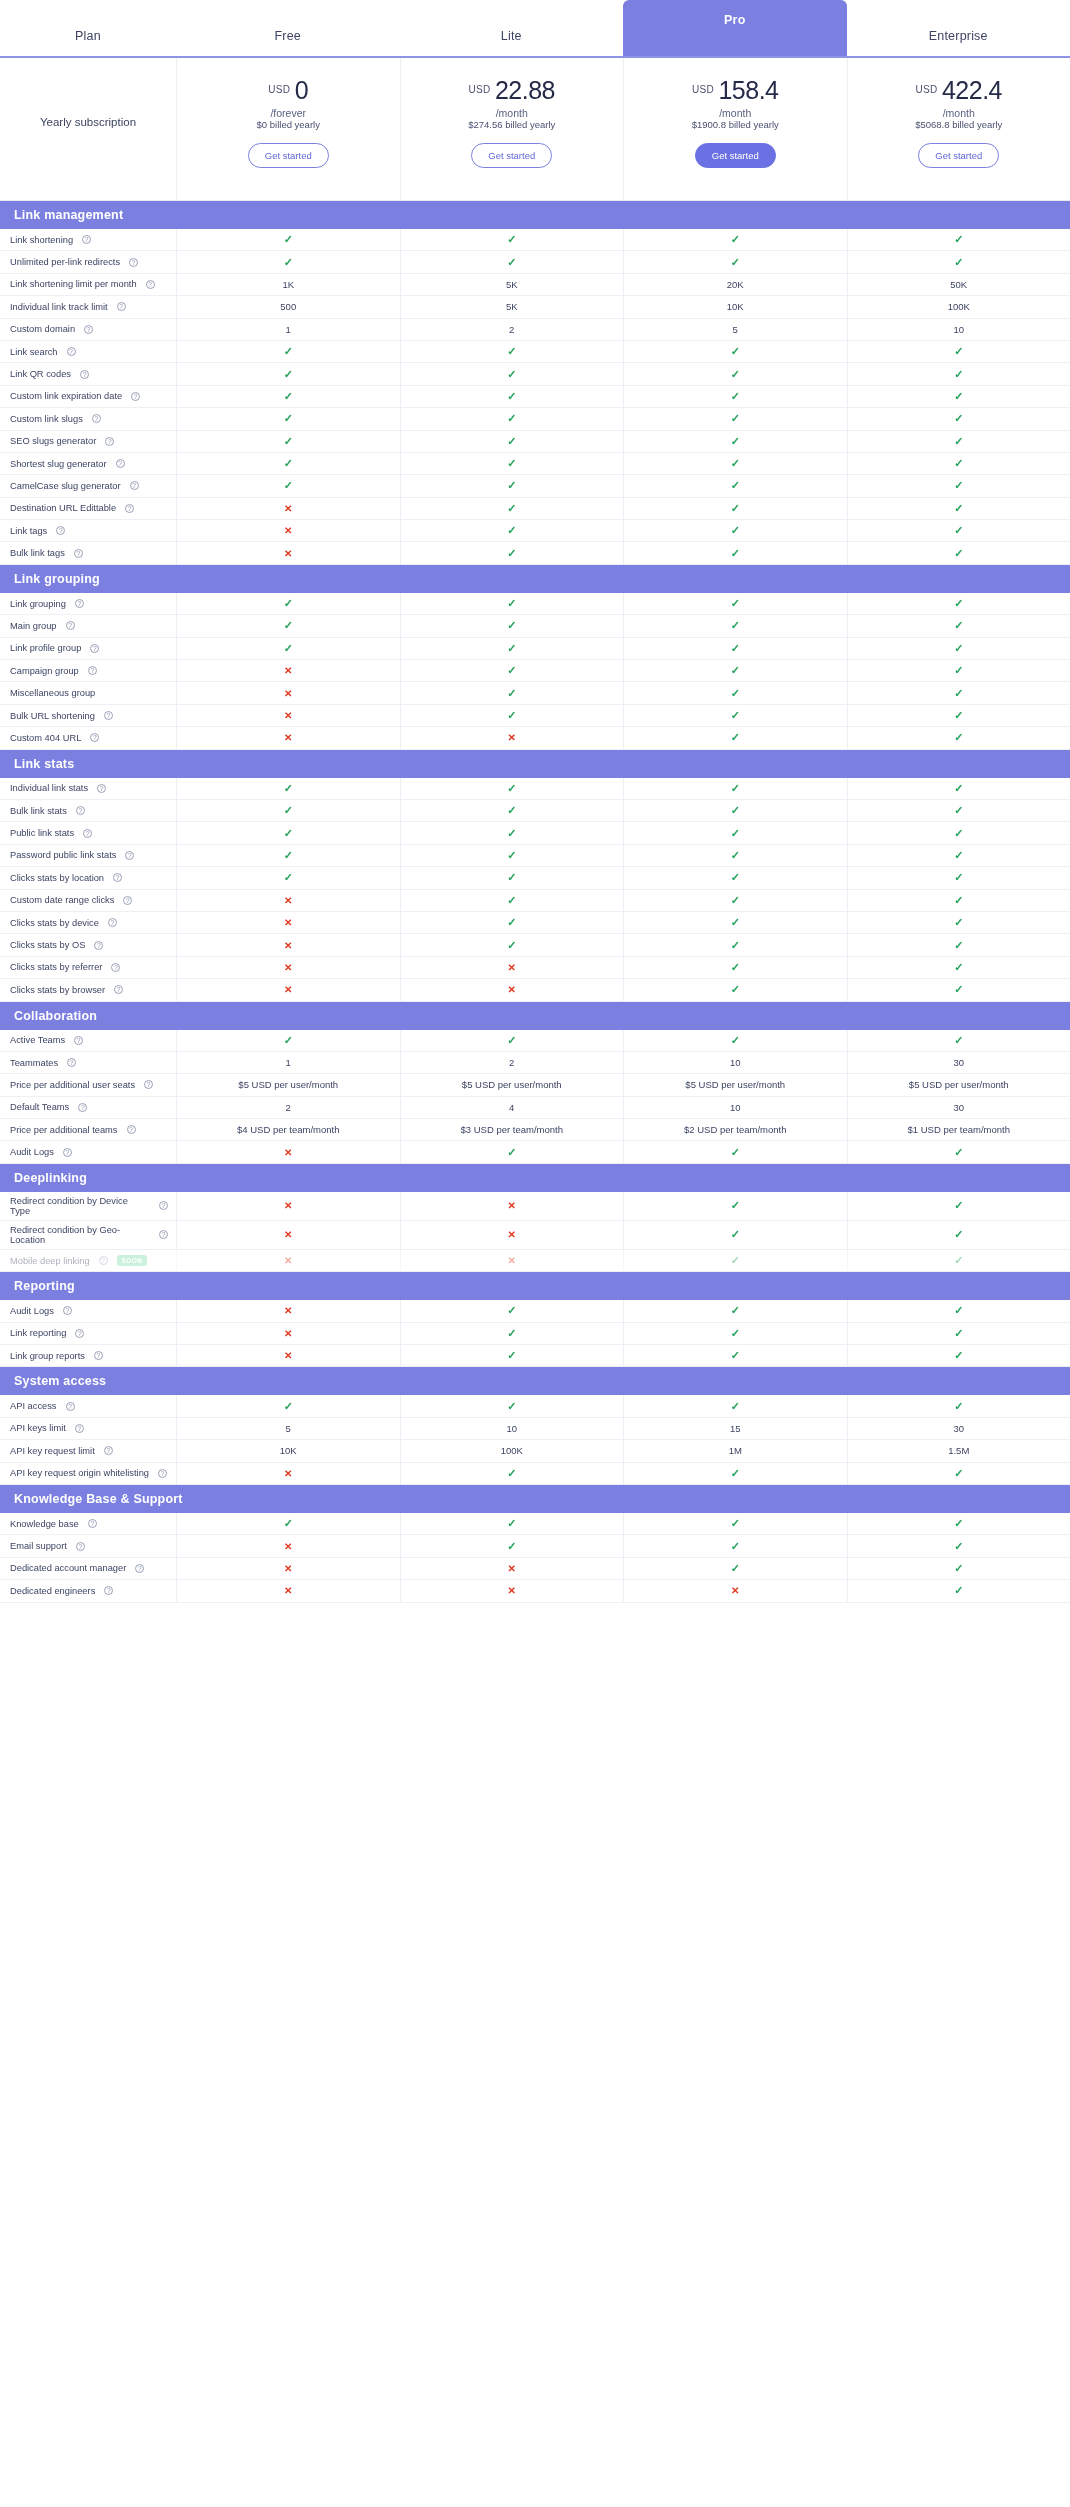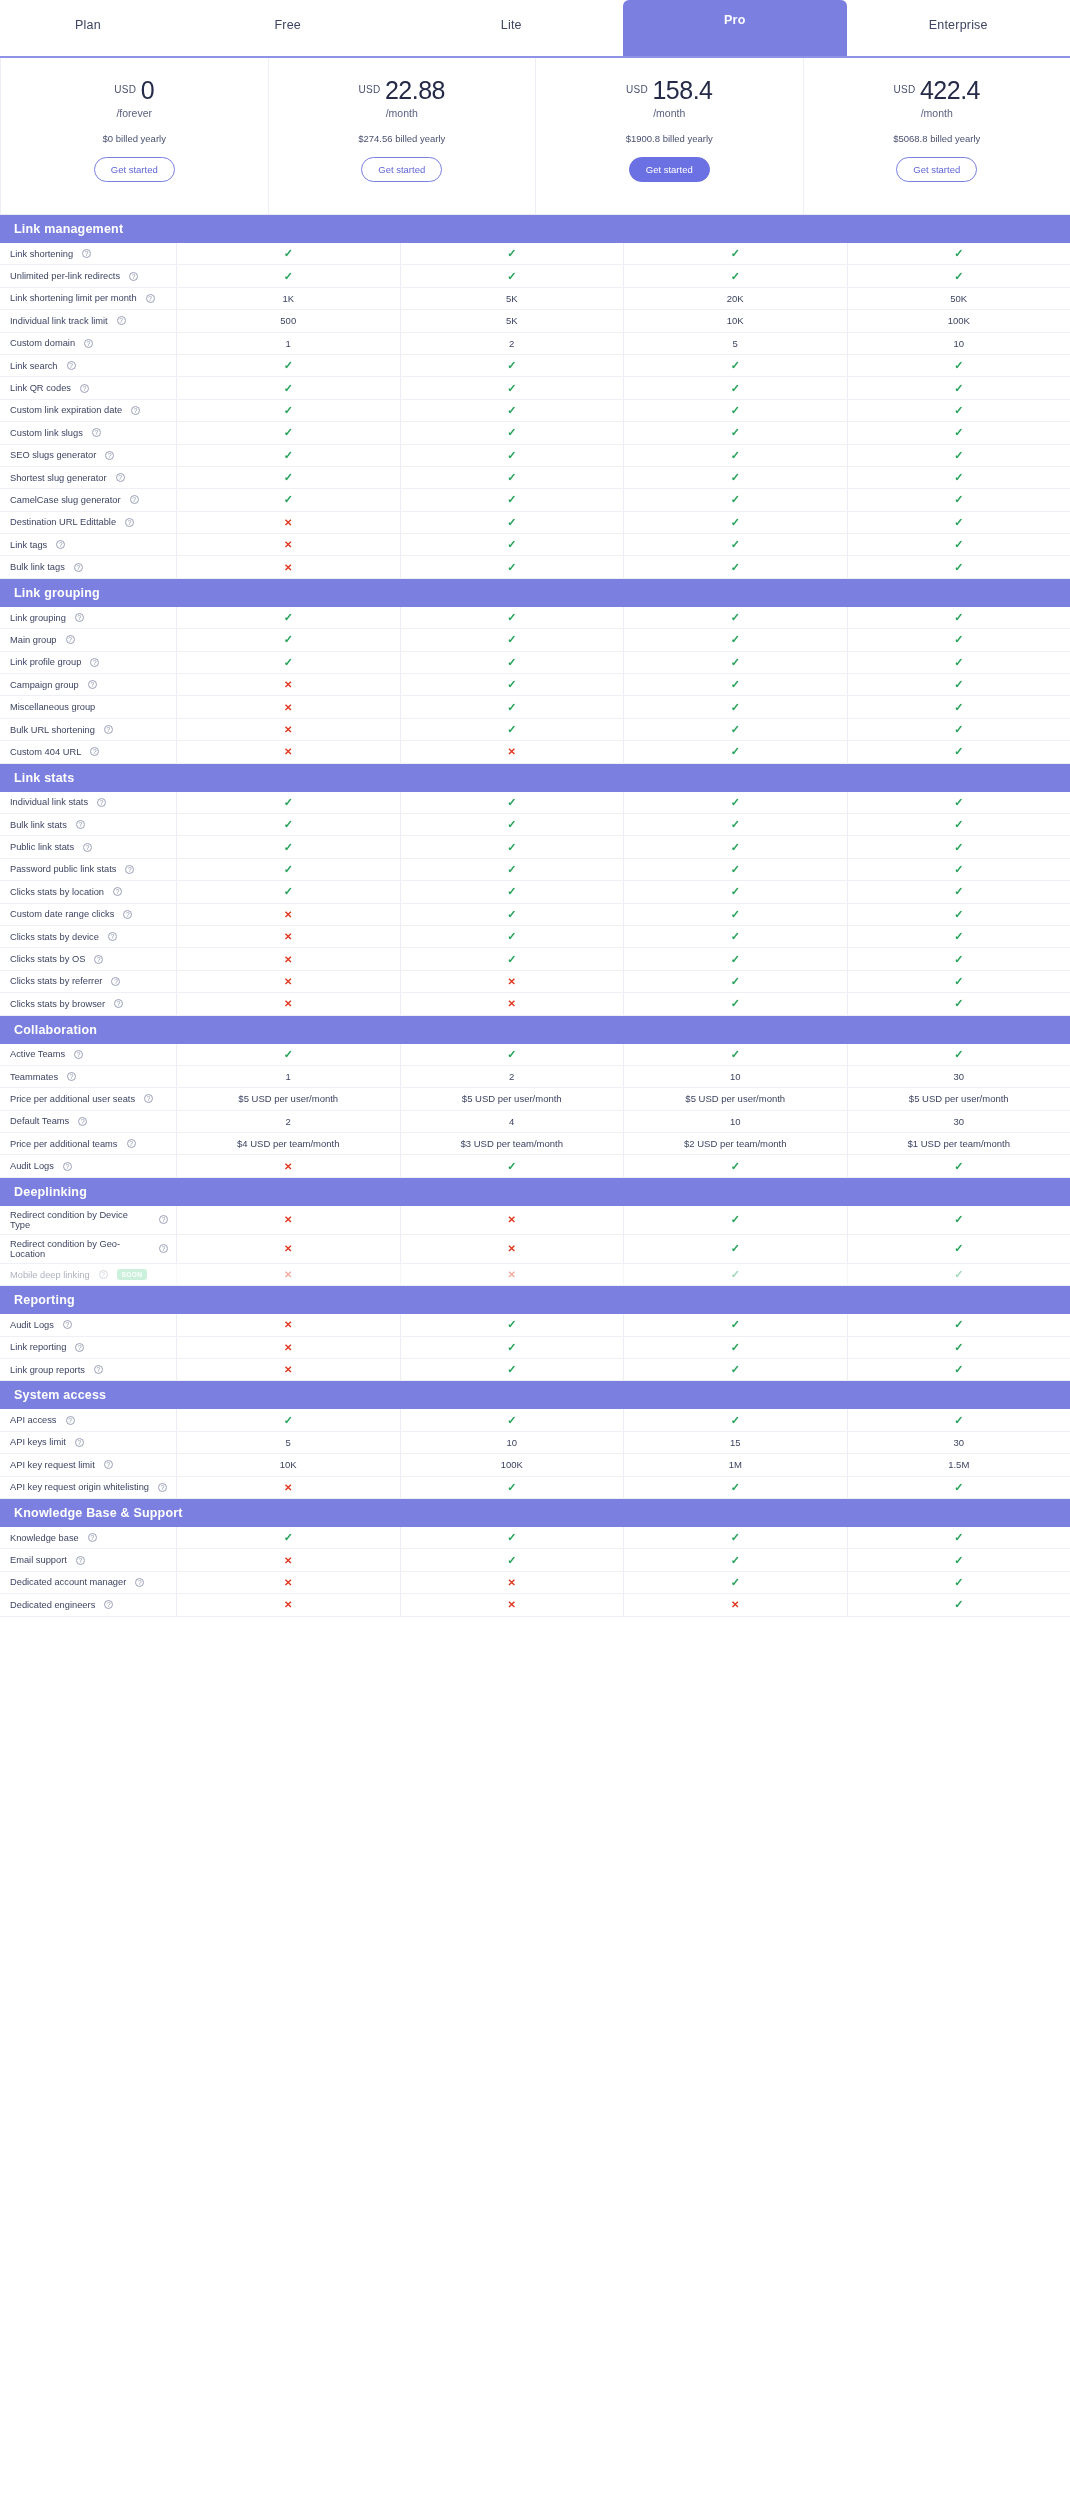--- a/index.html
+++ b/index.html
@@ -15,21 +15,21 @@
   .plan-head {
     display: flex;
     height: 56px;
     align-items: flex-end;
   }
   .plan-head .cell {
     flex: 1 1 0;
     text-align: center;
     font-size: 12.5px;
     color: #3d4463;
-    padding-bottom: 24px;
+    padding-bottom: 13px;
     letter-spacing: .2px;
   }
   .plan-head .cell.label { flex: 0 0 176px; }
   .plan-head .cell.featured {
     background: #7b7fe0;
     color: #ffffff;
     font-weight: bold;
     border-radius: 6px 6px 0 0;
     padding-bottom: 28px;
     padding-top: 12px;
@@ -75,21 +75,20 @@
     letter-spacing: -.5px;
   }
   .per {
     font-size: 10.5px;
     color: #5b6180;
     margin-top: 2px;
   }
   .billed {
     font-size: 9.5px;
     color: #4a5070;
-    margin-top: 14px;
   }
   .btn {
     display: inline-block;
     margin-top: 13px;
     font-size: 9.5px;
     padding: 6px 16px;
     border-radius: 20px;
     border: 1px solid #7b7fe0;
     color: #6065d6;
     background: #fff;
@@ -172,20 +171,21 @@
   <div class="plan-head" id="plan-head">
       <div class="cell label">Plan</div>
       <div class="cell">Free</div>
       <div class="cell">Lite</div>
       <div class="cell featured">Pro</div>
       <div class="cell">Enterprise</div>
     </div>
   <div class="head-rule"></div>
 
   <div class="pricing" id="pricing-row">
+      <div class="pcell label">Yearly subscription</div>
       <div class="pcell"><div class="price-line"><span class="cur">USD</span> <span class="amt">0</span></div><div class="per">/forever</div><div class="billed">$0 billed yearly</div><div class="btn">Get started</div></div>
       <div class="pcell"><div class="price-line"><span class="cur">USD</span> <span class="amt">22.88</span></div><div class="per">/month</div><div class="billed">$274.56 billed yearly</div><div class="btn">Get started</div></div>
       <div class="pcell"><div class="price-line"><span class="cur">USD</span> <span class="amt">158.4</span></div><div class="per">/month</div><div class="billed">$1900.8 billed yearly</div><div class="btn primary">Get started</div></div>
       <div class="pcell"><div class="price-line"><span class="cur">USD</span> <span class="amt">422.4</span></div><div class="per">/month</div><div class="billed">$5068.8 billed yearly</div><div class="btn">Get started</div></div>
     </div>
 
   <div id="sections">
       <div class="section-head">Link management</div>
       <div class="frow">
         <div class="fl">

